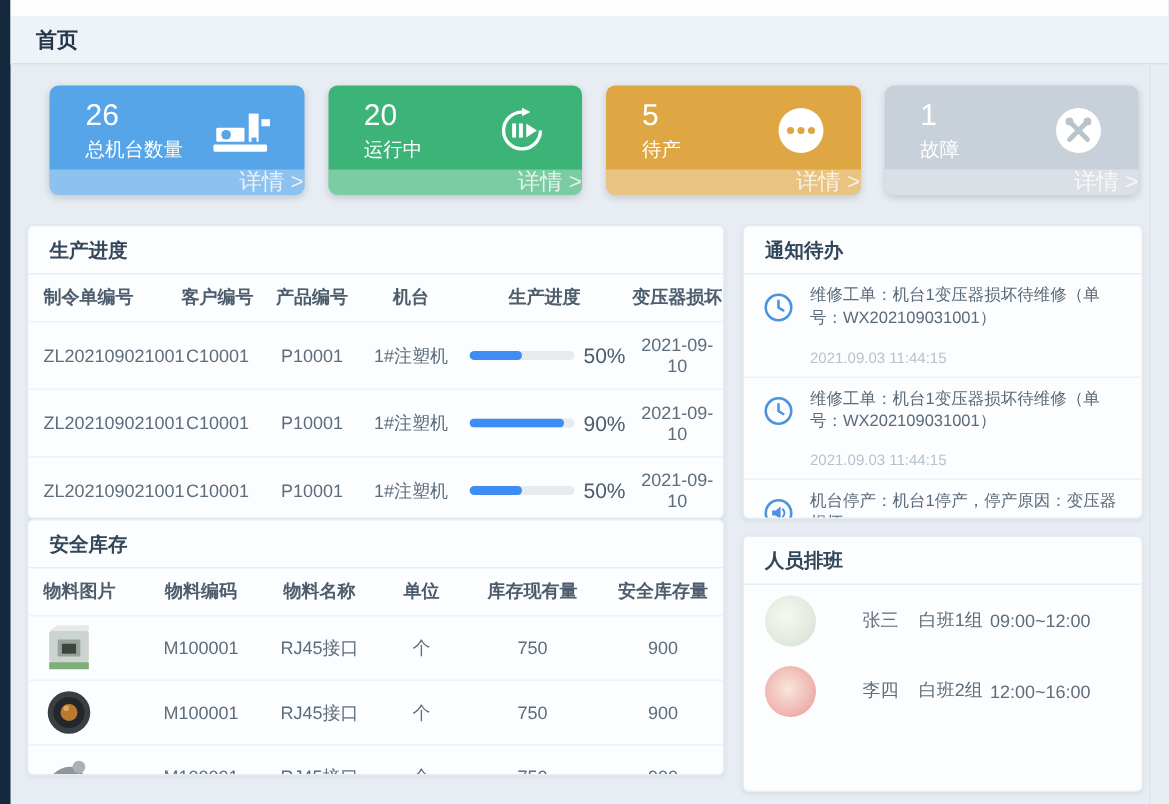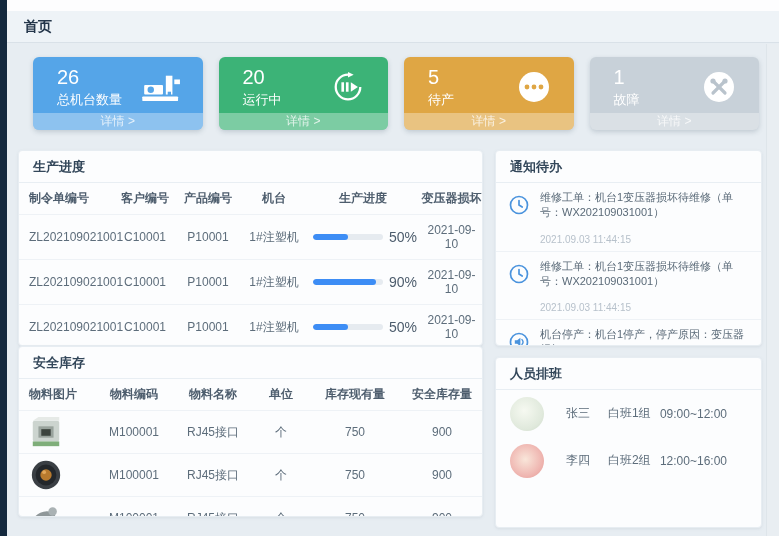--- a/index.html
+++ b/index.html
@@ -24,21 +24,21 @@
   .card { flex:1; height:73px; border-radius:6px; color:#fff; box-shadow:0 2px 5px rgba(60,80,100,.22); display:flex; flex-direction:column; }
   .card-blue   { background:#55a5e8; }
   .card-green  { background:#3cb377; }
   .card-orange { background:#dfa644; }
   .card-gray   { background:#c8d1d9; }
   .card-main { flex:1; display:flex; align-items:center; justify-content:space-between; padding:4px 18px 0 24px; }
   .card-num  { font-size:20px; line-height:1.1; }
   .card-label{ font-size:13px; margin-top:3px; }
   .card-icon { width:44px; display:flex; justify-content:center; }
   .card-footer {
-    height:17px; line-height:17px; text-align:center; font-size:12px;
+    height:17px; line-height:17px; text-align:right; font-size:15px;
     color:rgba(255,255,255,.78); background:rgba(255,255,255,.33);
     border-radius:0 0 6px 6px; cursor:pointer;
   }
 
   
   .panel { position:absolute; background:#fcfdfe; border:1px solid #e7edf2; border-radius:4px; box-shadow:0 1px 3px rgba(80,100,120,.10); overflow:hidden; }
   .panel-title { padding:7px 14px 6px; font-size:13px; font-weight:bold; color:#33475a; border-bottom:1px solid #e8eef3; }
   .panel-production   { left:18px;  top:150px; width:465px; height:196px; }
   .panel-notifications{ left:495px; top:150px; width:267px; height:196px; }
   .panel-inventory    { left:18px;  top:346px; width:465px; height:171px; }
@@ -59,21 +59,21 @@
   .inv-table td { padding-top:4px; padding-bottom:4px; height:42px; }
 
   
   .notif-item { display:flex; padding:7px 12px 6px 12px; border-bottom:1px solid #eef2f6; cursor:pointer; }
   .notif-item:last-child { border-bottom:none; }
   .notif-icon { width:24px; margin-right:8px; padding-top:4px; flex:none; }
   .notif-text { font-size:11px; line-height:1.35; color:#5a6a78; word-break:break-all; }
   .notif-time { font-size:10px; color:#b7c1cb; margin-top:14px; }
 
   
-  .person-row { display:flex; align-items:center; padding:6px 14px; height:47px; }
+  .person-row { display:flex; align-items:center; padding:6px 14px; height:47px;text-align:center; }
   .avatar { width:34px; height:34px; border-radius:50%; flex:none; }
   .avatar-1 { background:radial-gradient(circle at 42% 40%, #f6f9f1, #e0e9dc 65%, #ccd9c9); }
   .avatar-2 { background:radial-gradient(circle at 45% 45%, #f9e6da, #efb6b1 62%, #e2958f); }
   .avatar-3 { background:radial-gradient(circle at 38% 32%, #9a9a96, #4c4c48 60%, #232320); }
   .person-name { width:58px; margin-left:22px; font-size:12px; color:#5d6d7b; }
   .person-shift{ width:72px; font-size:12px; color:#5d6d7b; }
   .person-time { margin-left:auto; padding-right:20px; font-size:12px; color:#5d6d7b; }
 </style>
 </head>
 <body>

